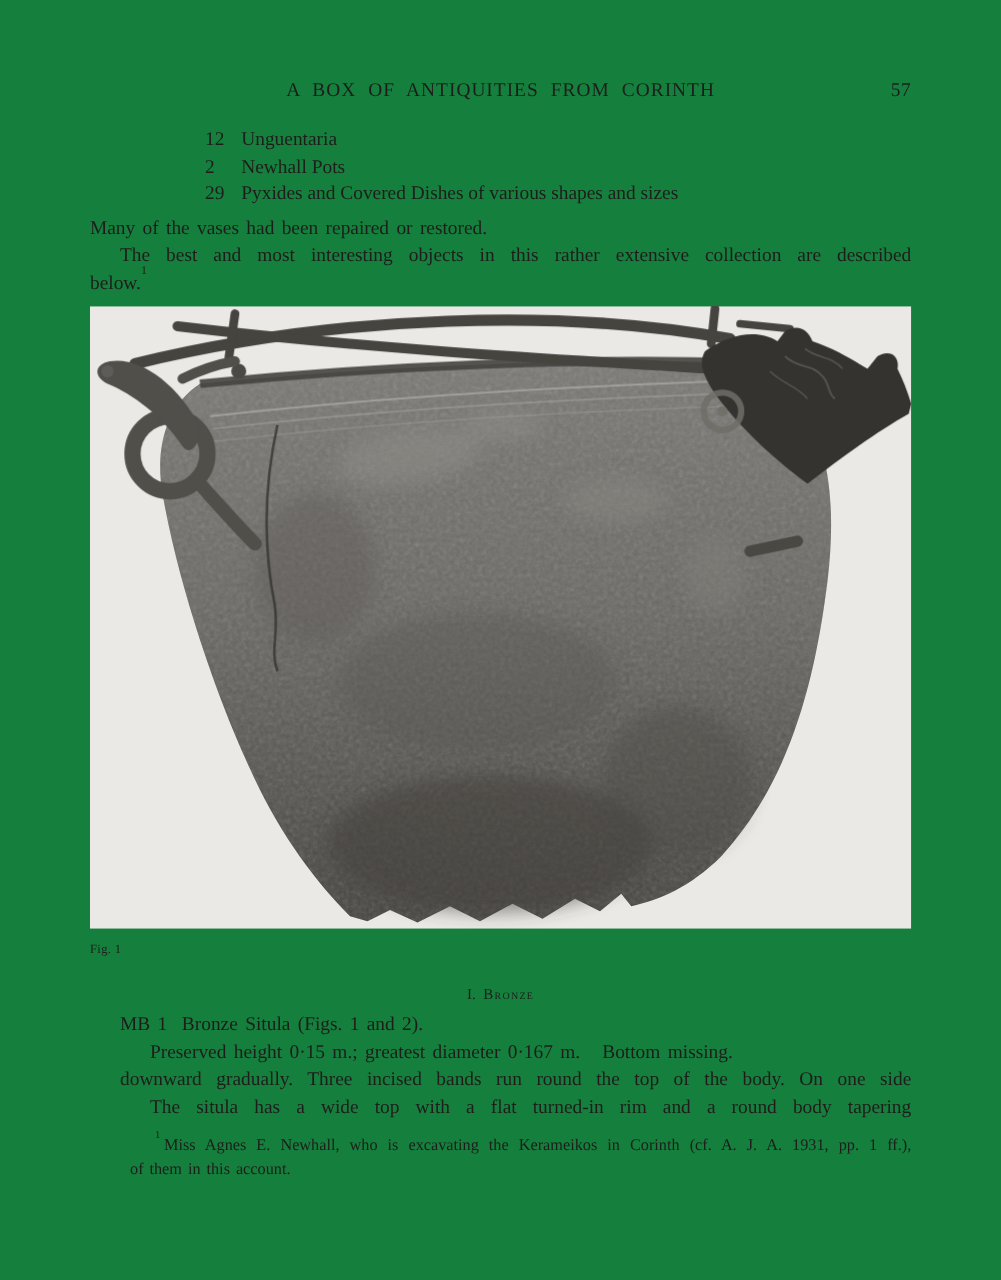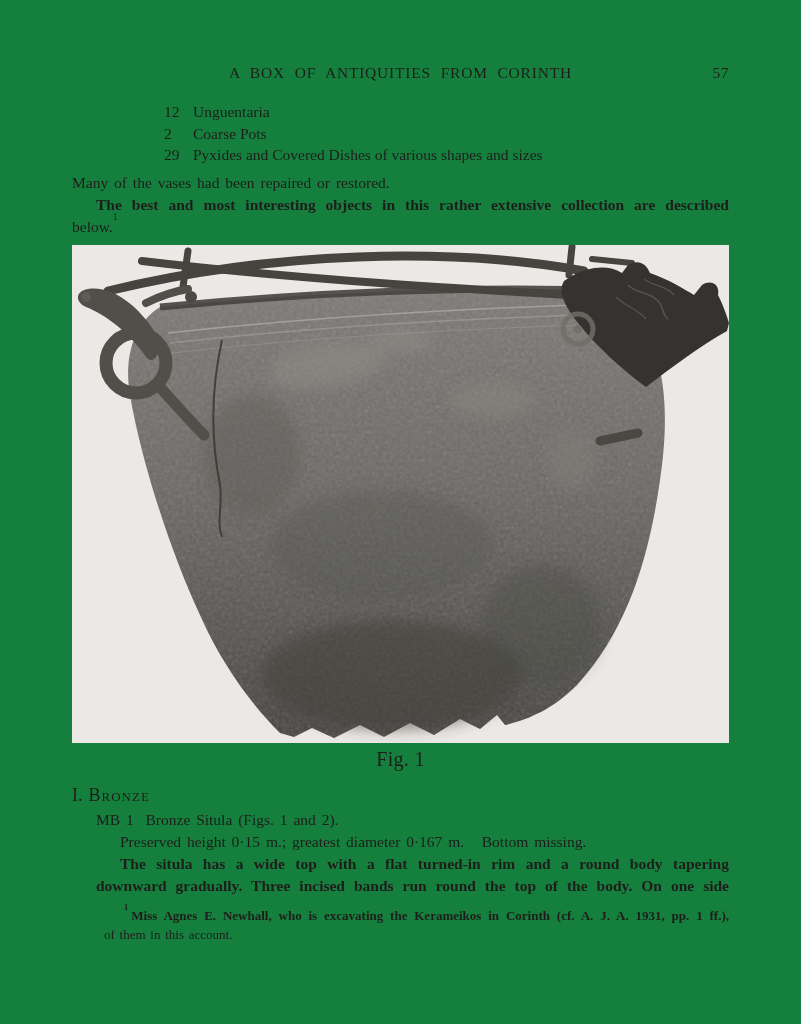--- a/index.html
+++ b/index.html
@@ -27,33 +27,33 @@
   .header .pageno { position: absolute; right: 0; top: 0; letter-spacing: 0.5px; }
 
   
   .inv-list { margin-top: 17px; margin-left: 92px; font-size: 15.5px; line-height: 21.5px; }
   .inv-item .num { display: inline-block; width: 22px; text-align: left; margin-right: 7px; }
 
   
   .bodytext { font-size: 15.5px; line-height: 22px; word-spacing: 2px; }
   .intro { margin-top: 6px; }
   .line  { text-align: left; }
-  .jline { text-align: justify; text-align-last: justify; font-weight: bold; }
+  .jline { text-align: justify; text-align-last: justify; }
   .indent { text-indent: 24px; }
   .prewrap { white-space: pre-wrap; }
   sup.fnref { font-size: 9.5px; line-height: 0; position: relative; top: -5px; }
 
   
   .figure { margin-top: 7px; }
   .photo { width: 657px; height: 498px; }
   .photo svg { display: block; }
-  .fig-caption { text-align: center; margin-top: 8px; font-size: 20px; line-height: 17px; letter-spacing: 0.3px; }
-
-  
-  .section-heading { margin-top: 18px; text-align: left; font-size: 18px; line-height: 18px; }
+  .fig-caption { margin-top: 8px; font-size: 10px; line-height: 17px; letter-spacing: 0.3px; }
+
+  
+  .section-heading { margin-top: 18px; text-align: center; font-size: 12px; line-height: 18px; }
   .section-heading .sc { font-variant: small-caps; letter-spacing: 1px; margin-left: 6px; }
   .entry { margin-top: 5px; margin-left: 24px; }
 
   
   .footnote { margin-top: 9px; font-size: 13px; line-height: 19px; word-spacing: 1.5px; margin-left: 32px; }
   .footnote .indent { text-indent: 20px; }
   sup.fnmark { font-size: 8.5px; line-height: 0; position: relative; top: -4px; margin-right: 3px; }
 </style>
 </head>
 <body>
@@ -64,21 +64,21 @@
     <div class="header">
       <span class="title">A BOX OF ANTIQUITIES FROM CORINTH</span>
       <span class="pageno">57</span>
     </div>
 
     <div class="inv-list">
       <div class="inv-item">
         <span class="num">12</span><span>Unguentaria</span>
       </div>
       <div class="inv-item">
-        <span class="num">2</span><span>Coarse Pots</span>
+        <span class="num">2</span><span>Newhall Pots</span>
       </div>
       <div class="inv-item">
         <span class="num">29</span><span>Pyxides and Covered Dishes of various shapes and sizes</span>
       </div>
     </div>
 
     <div class="bodytext intro">
       <div class="line">Many of the vases had been repaired or restored.</div>
       <div class="jline indent">The best and most interesting objects in this rather extensive collection are described</div>
       <div class="line"><span>below.</span><sup class="fnref">1</sup></div>
@@ -196,22 +196,22 @@
       <div class="fig-caption">Fig. 1</div>
     </div>
 
     <div class="section-heading">
       <span>I.</span><span class="sc">Bronze</span>
     </div>
 
     <div class="bodytext entry">
       <div class="line prewrap">MB 1  Bronze Situla (Figs. 1 and 2).</div>
       <div class="line indent prewrap">Preserved height 0·15 m.; greatest diameter 0·167 m.   Bottom missing.</div>
+      <div class="jline">downward gradually.  Three incised bands run round the top of the body.  On one side</div>
       <div class="jline indent">The situla has a wide top with a flat turned-in rim and a round body tapering</div>
-      <div class="jline">downward gradually.  Three incised bands run round the top of the body.  On one side</div>
     </div>
 
     <div class="footnote">
       <div class="jline indent"><sup class="fnmark">1</sup><span>Miss Agnes E. Newhall, who is excavating the Kerameikos in Corinth (cf. A. J. A. 1931, pp. 1 ff.),</span></div>
       <div class="line">of them in this account.</div>
     </div>
 
   </div>
 </div>
 

